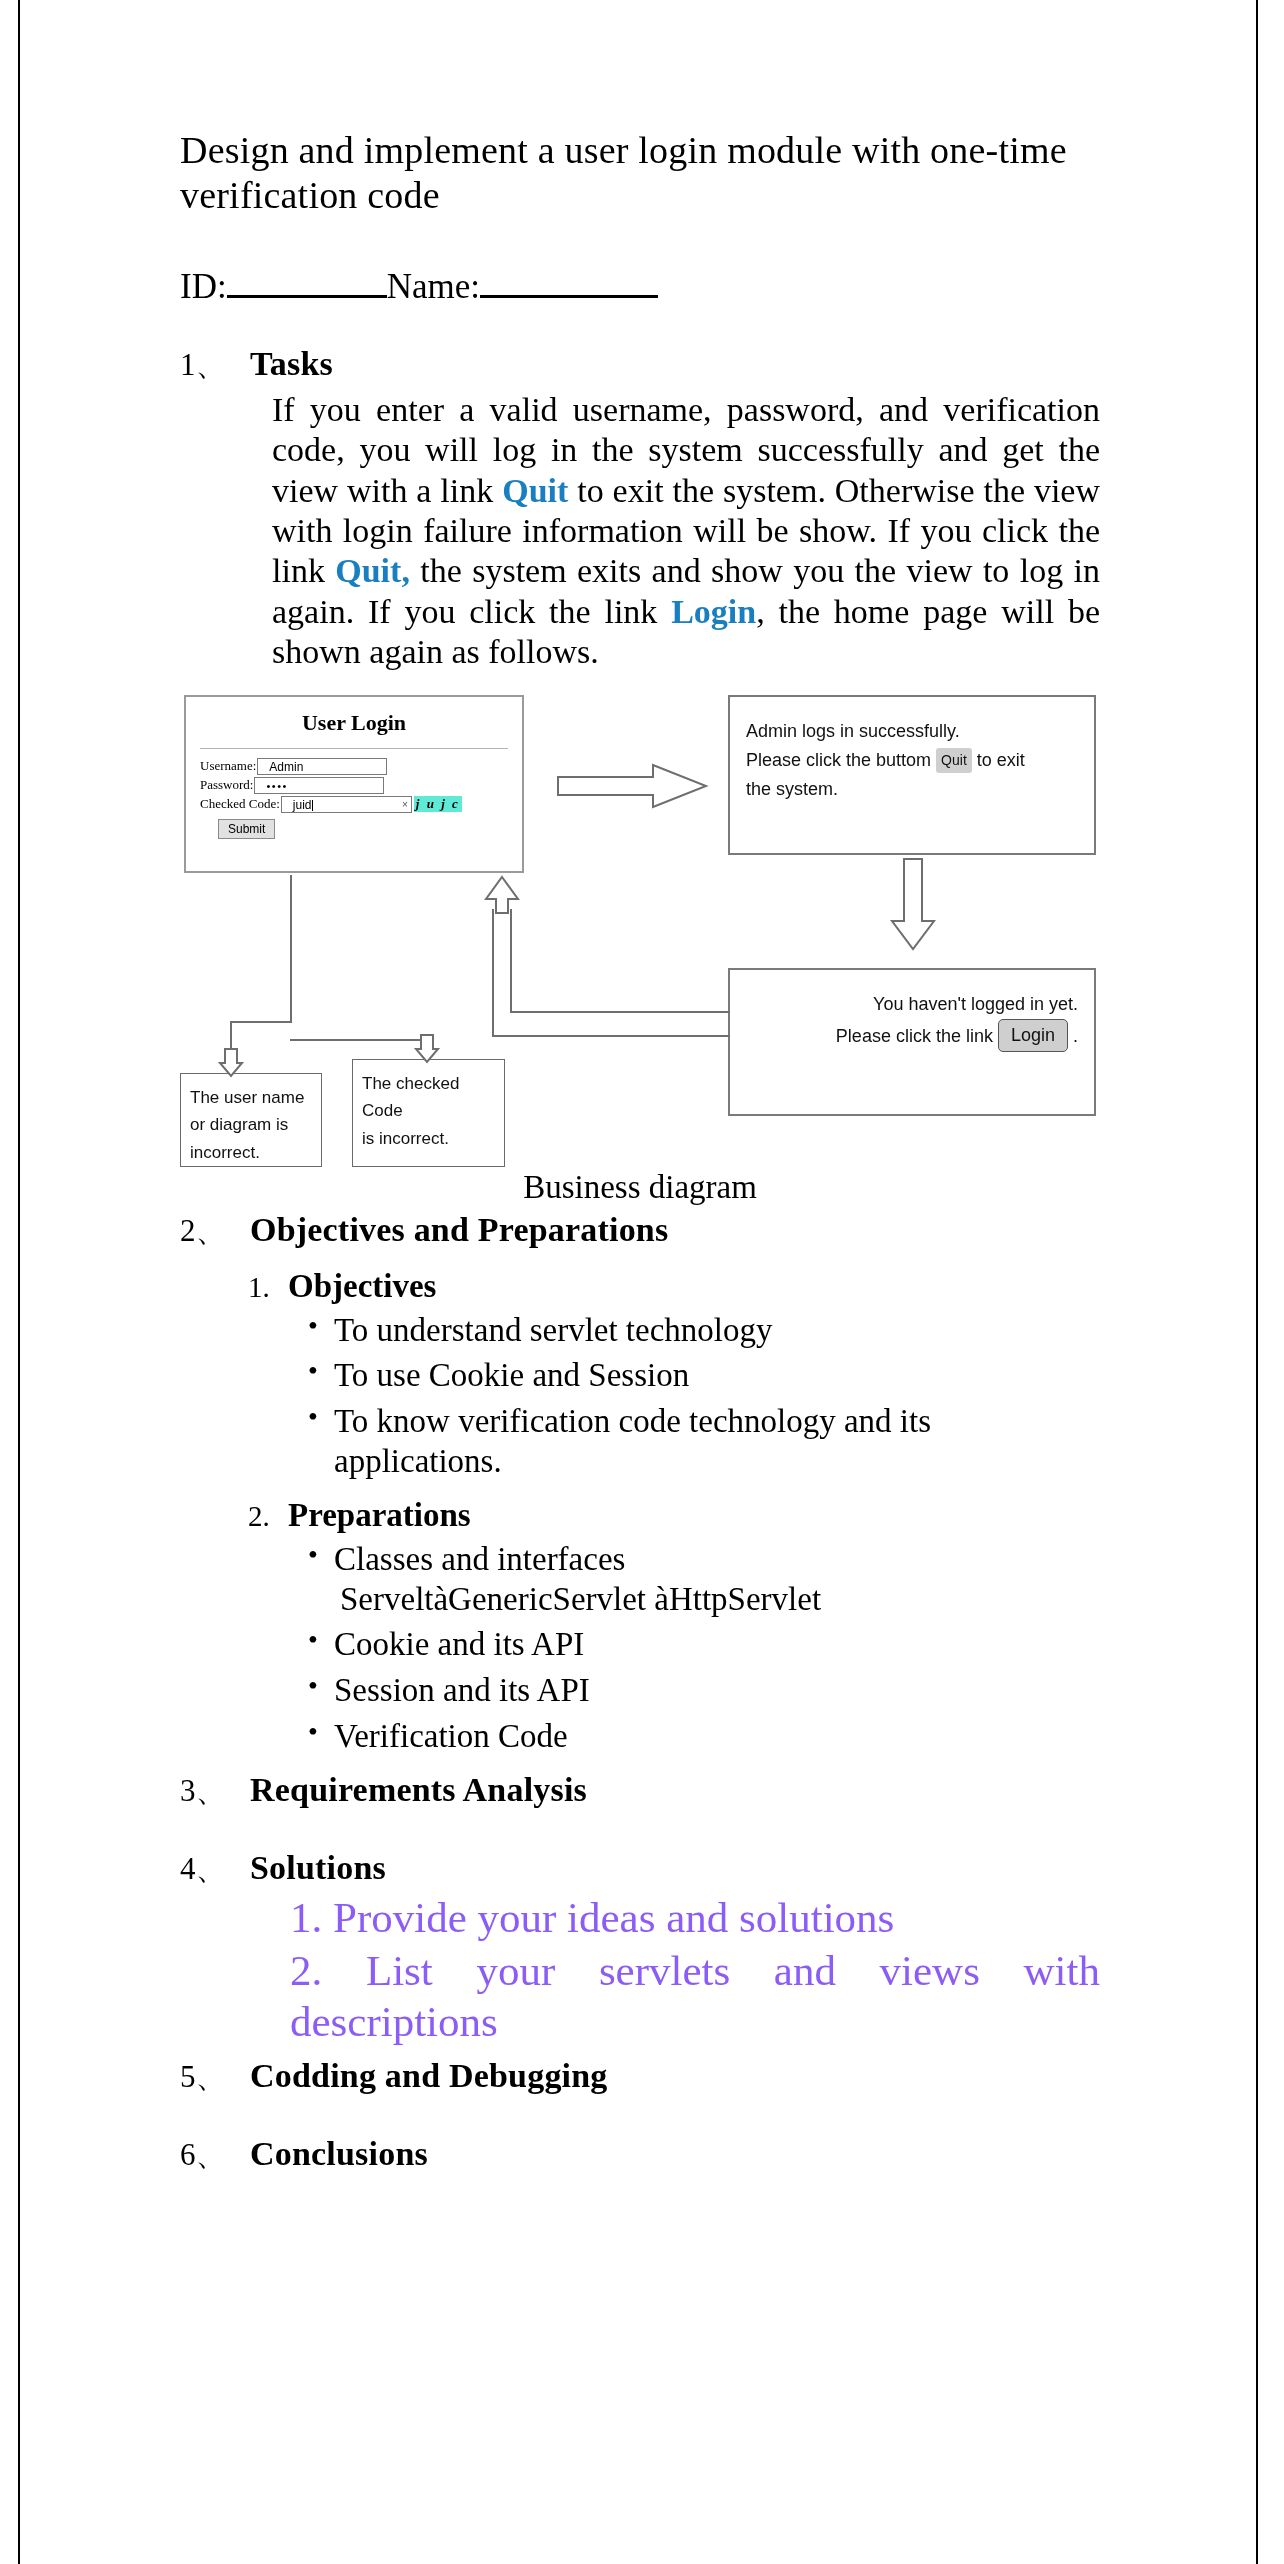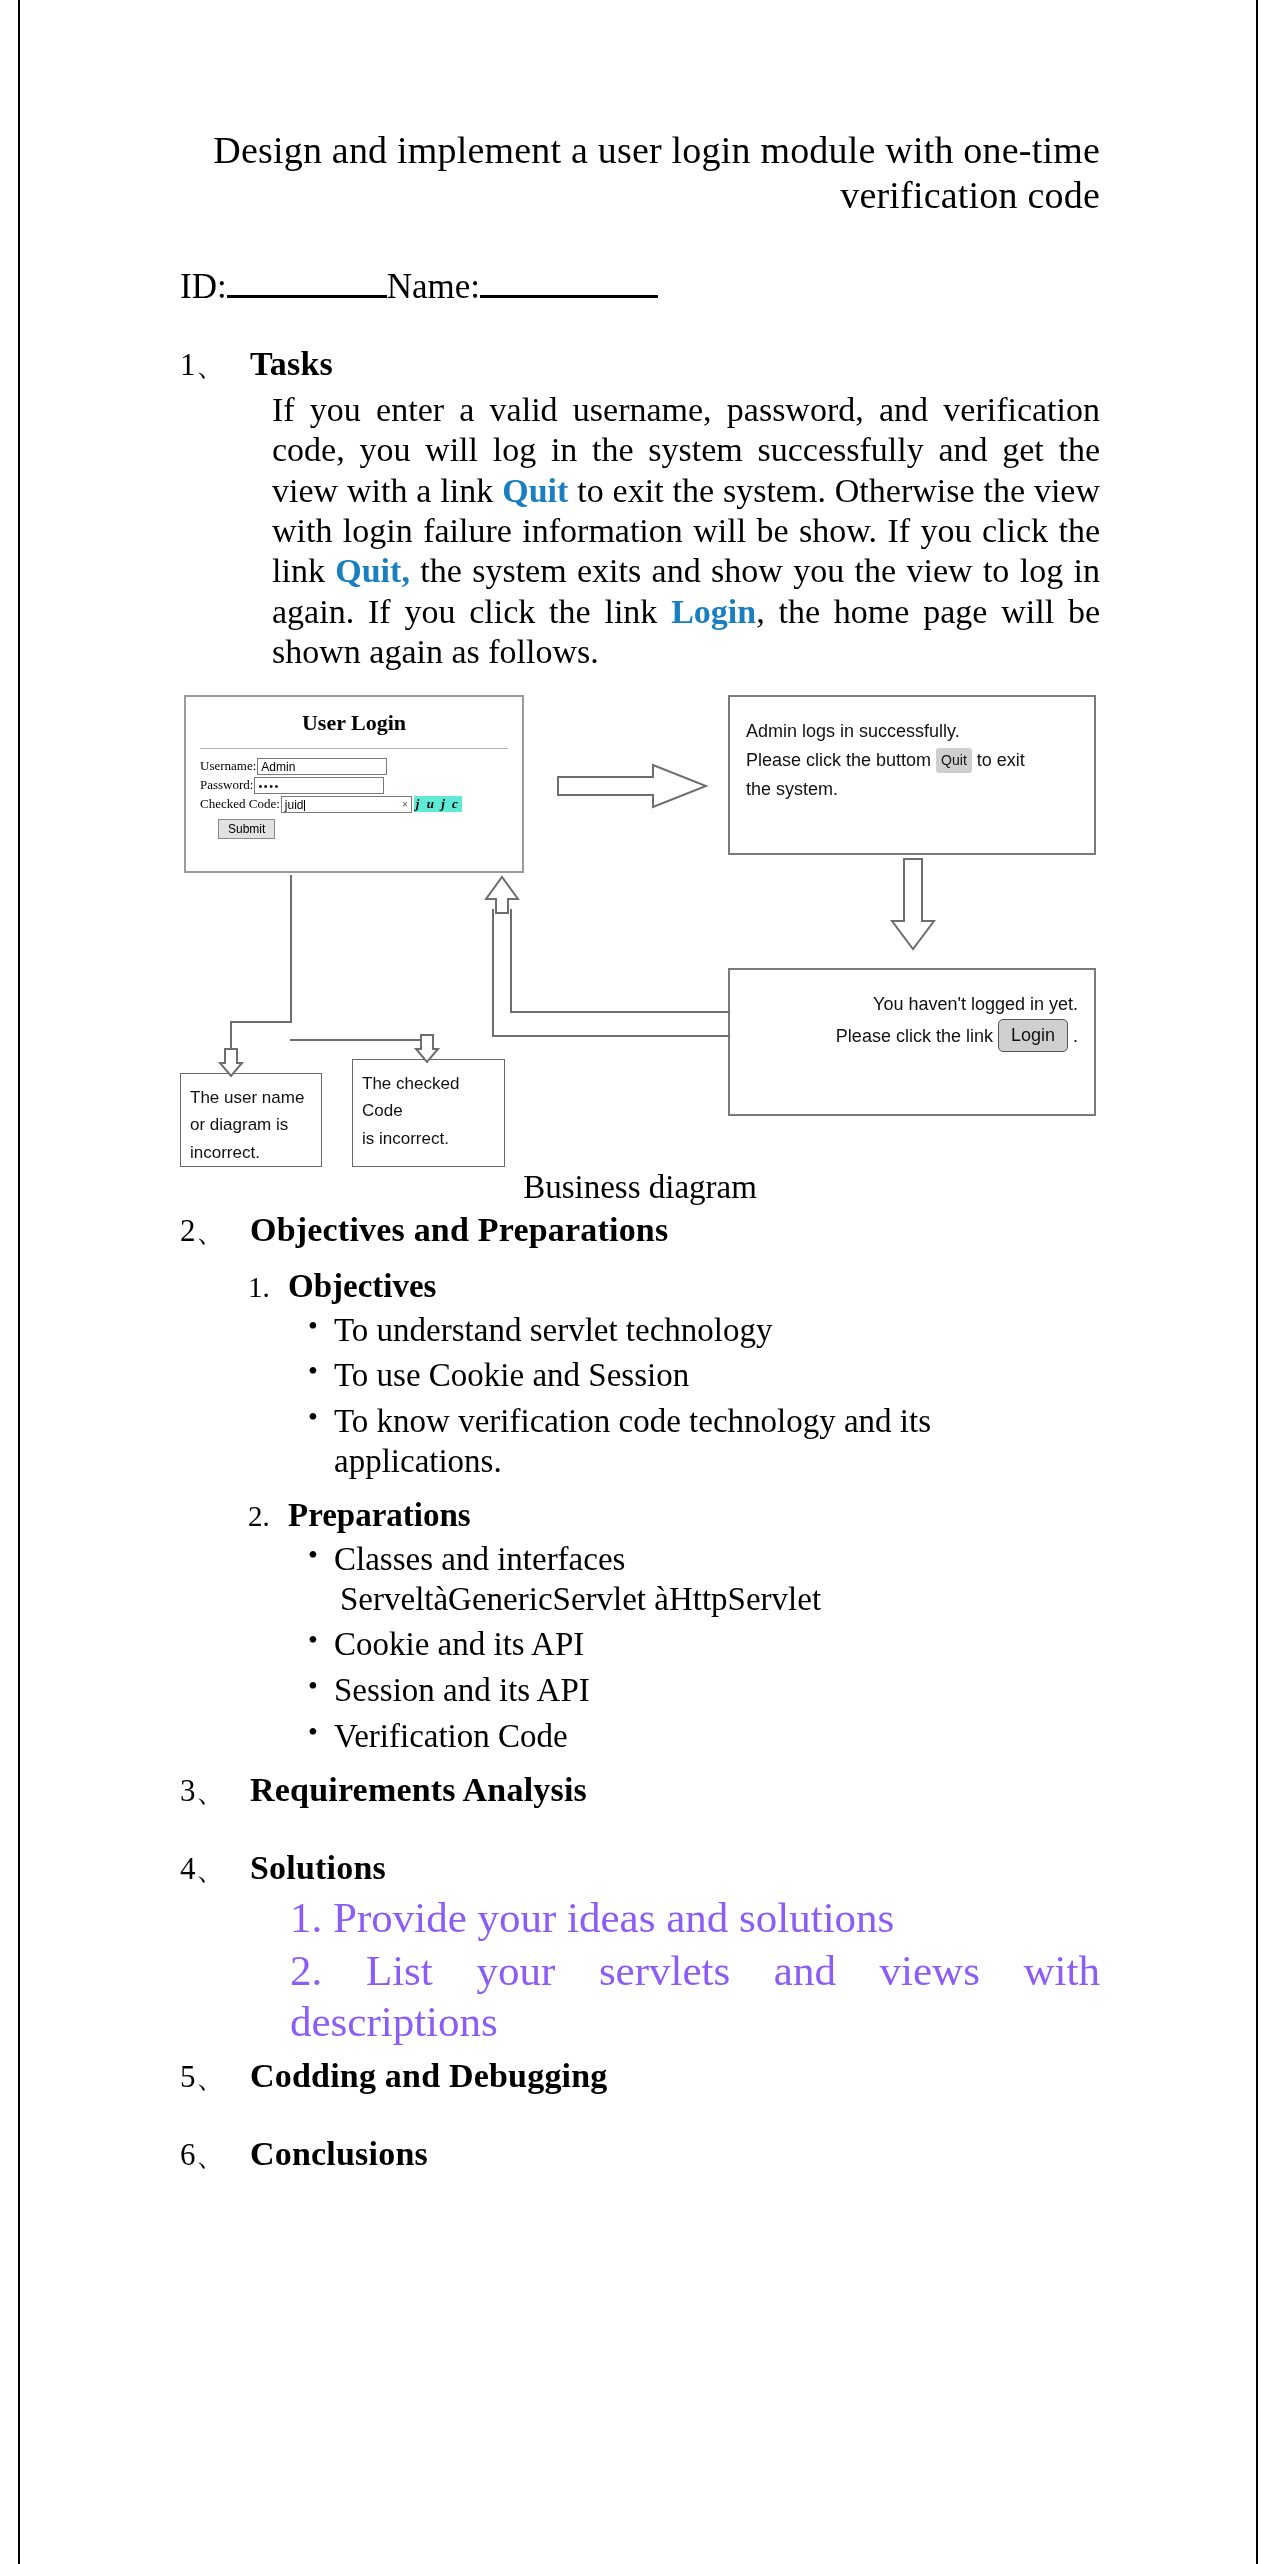--- a/index.html
+++ b/index.html
@@ -31,21 +31,21 @@
 
   .content {
     position: absolute;
     left: 180px;
     top: 0;
     width: 920px;
   }
 
   
   .doc-title {
-    text-align: right;
+    text-align: left;
     font-size: 38px;
     line-height: 1.18;
     margin: 0;
     padding-top: 128px;
     font-weight: normal;
     letter-spacing: .2px;
   }
 
   
   .idname {
@@ -183,21 +183,21 @@
     font-family: "Liberation Serif", serif;
   }
   .form-lbl { white-space: nowrap; }
   .fld {
     border: 1px solid #7a7a7a;
     background: #fff;
     height: 17px;
     margin-left: 1px;
     font-size: 12px;
     line-height: 16px;
-    padding-left: 3px;
+    padding-left: 11px;
     box-sizing: border-box;
     position: relative;
     font-family: "Liberation Sans", sans-serif;
     overflow: hidden;
   }
   #fld-username { width: 130px; }
   #fld-password { width: 130px; letter-spacing: 1.5px; font-size: 11px; }
   #fld-code     { width: 131px; }
   #fld-code .clear-x {
     position: absolute;

